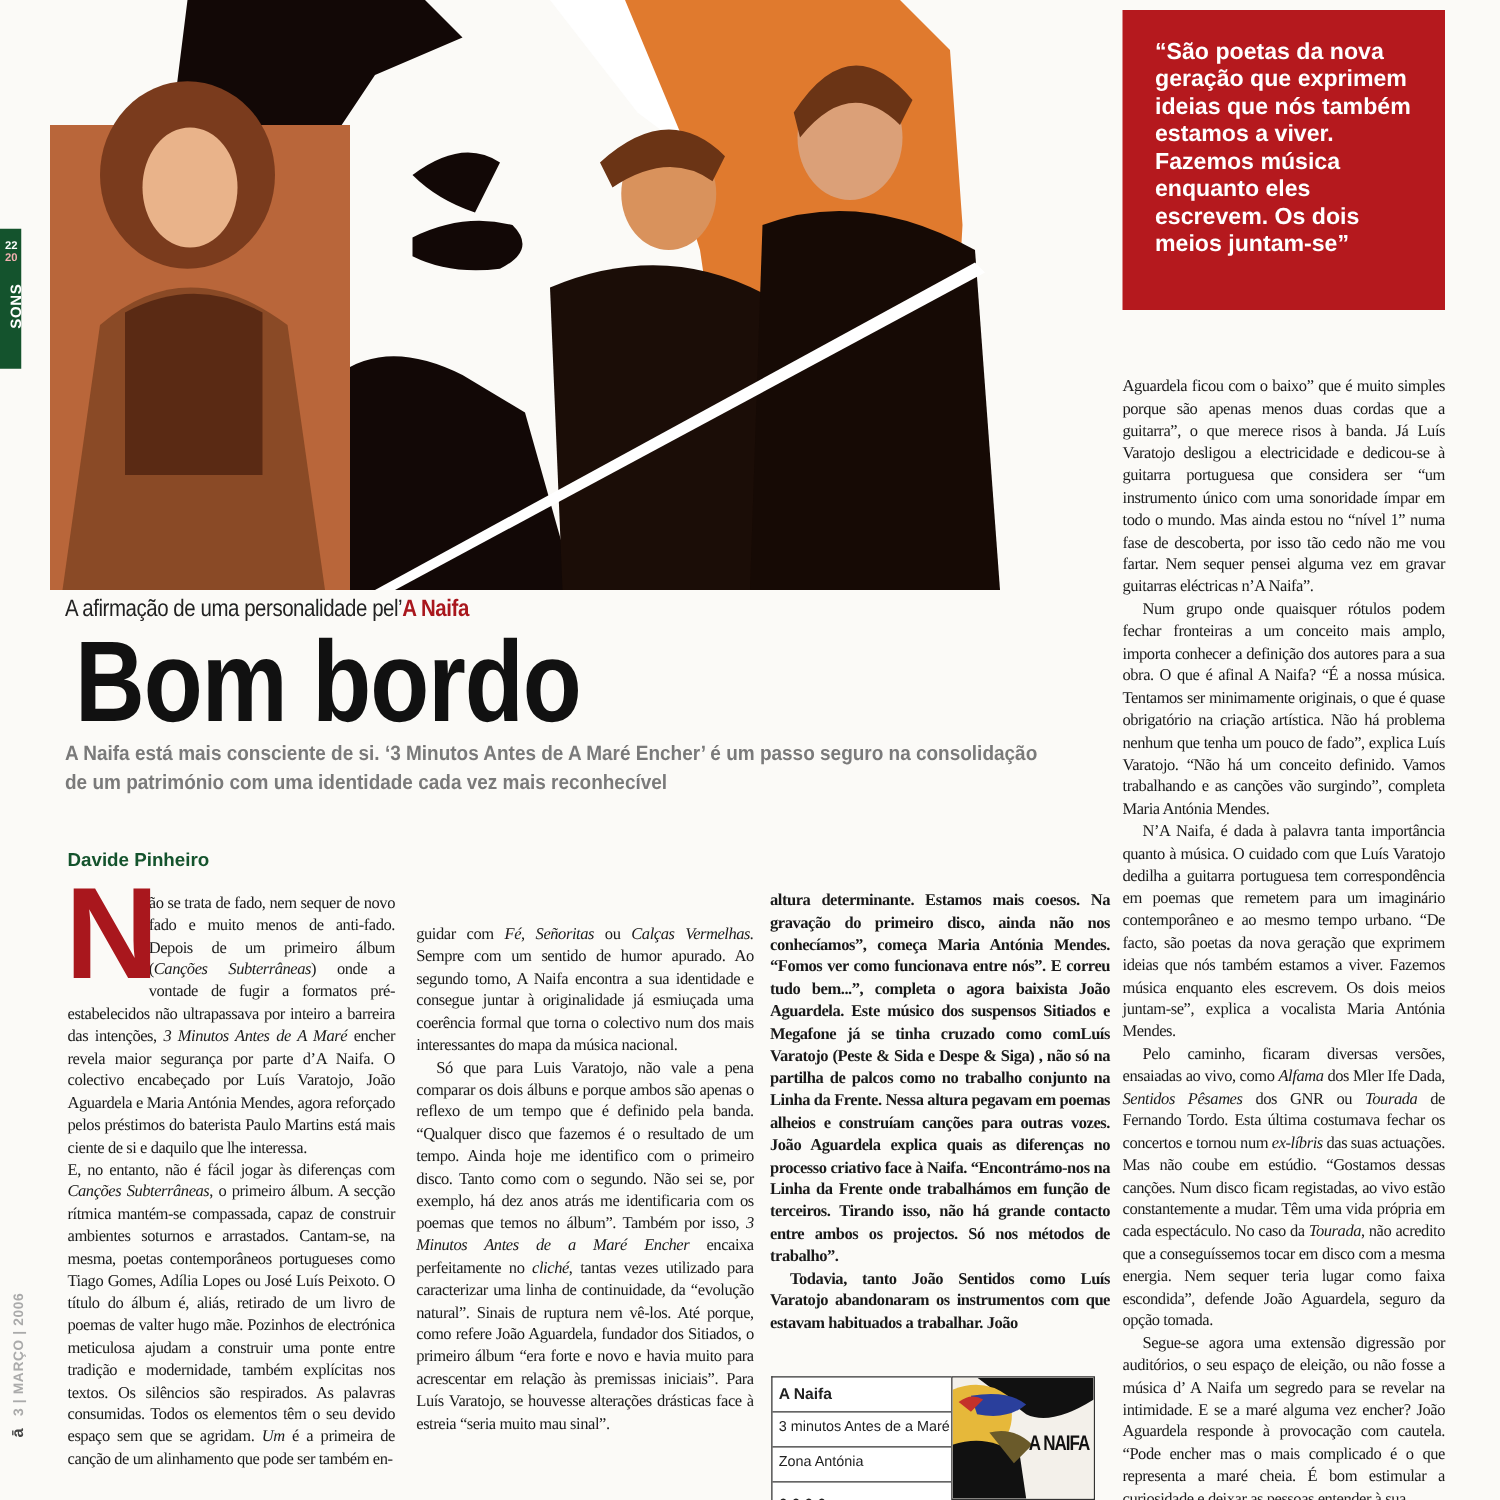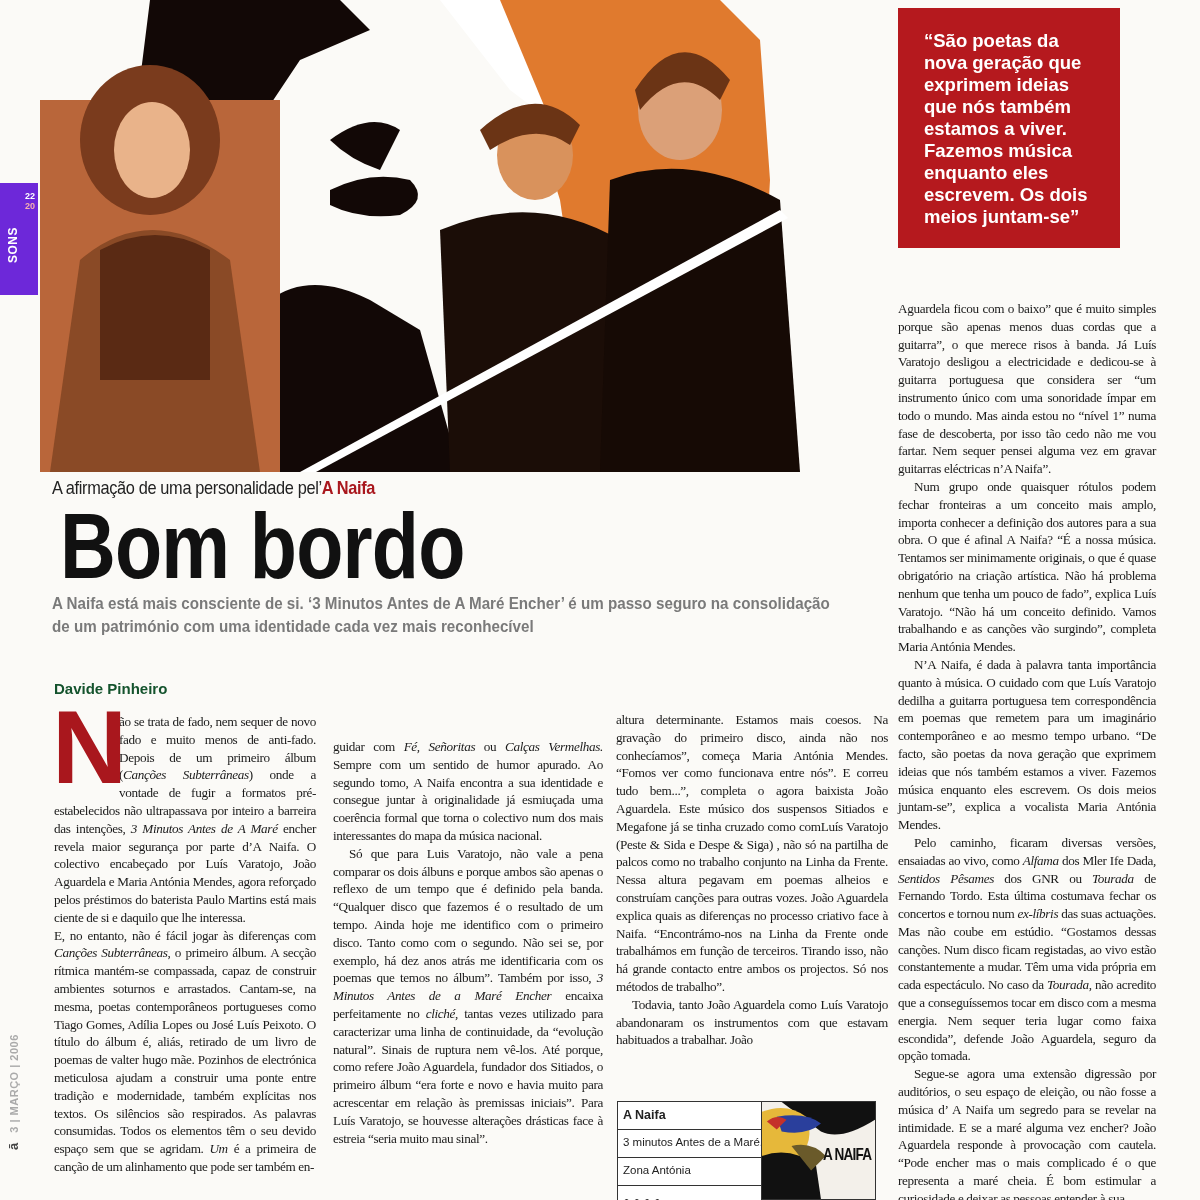--- a/index.html
+++ b/index.html
@@ -4,49 +4,49 @@
 <style>
   * { box-sizing: border-box; margin: 0; padding: 0; }
   html, body { width: 1200px; height: 1200px; overflow: hidden; background: #fbfaf7; }
   body { position: relative; font-family: "Liberation Serif", serif; color: #1a1a1a; }
 
   
   .photo { position: absolute; left: 40px; top: 0; width: 848px; height: 472px; overflow: hidden; background: #fff; }
   .photo svg { display: block; width: 100%; height: 100%; }
 
   
-  .side-tab { position: absolute; left: 0; top: 183px; width: 38px; height: 112px; background: #6d28d9; }
+  .side-tab { position: absolute; left: 0; top: 183px; width: 17px; height: 112px; background: #14532d; }
   .side-tab .pages { position: absolute; right: 3px; top: 8px; font: bold 9px "Liberation Sans", sans-serif; line-height: 10px; text-align: right; }
   .side-tab .p1 { color: #fff; display: block; }
   .side-tab .p2 { color: #f2b0b0; display: block; }
   .side-tab .section { position: absolute; left: 6px; top: 58px; transform: rotate(-90deg); transform-origin: left top; font: bold 12px "Liberation Sans", sans-serif; color: #fff; letter-spacing: 0.5px; white-space: nowrap; top: 80px; }
 
   .date-strip { position: absolute; left: 6px; top: 1150px; transform: rotate(-90deg); transform-origin: left top; font: bold 11px "Liberation Sans", sans-serif; color: #aaa; white-space: nowrap; letter-spacing: 0.5px; }
   .date-strip .mag { color: #444; font-size: 13px; margin-right: 6px; }
 
   
-  .pullquote { position: absolute; left: 898px; top: 8px; width: 222px; height: 240px; background: #b5191e; padding: 22px 18px 0 26px; }
+  .pullquote { position: absolute; left: 898px; top: 8px; width: 258px; height: 240px; background: #b5191e; padding: 22px 18px 0 26px; }
   .pullquote p { font: bold 18.5px/22px "Liberation Sans", sans-serif; color: #fff; }
 
   
   .kicker { position: absolute; left: 52px; top: 477px; font: 19px "Liberation Sans", sans-serif; color: #222; letter-spacing: -0.4px; transform: scaleX(0.86); transform-origin: left; white-space: nowrap; }
   .kicker .accent { color: #a9171d; font-weight: bold; }
   .headline { position: absolute; left: 60px; top: 496px; font: bold 92px/100px "Liberation Sans", sans-serif; color: #111; letter-spacing: -1px; transform: scaleX(0.84); transform-origin: left; white-space: nowrap; }
   .standfirst { position: absolute; left: 52px; top: 592px; width: 860px; font: bold 16.5px/23px "Liberation Sans", sans-serif; color: #7a7a7a; transform: scaleX(0.92); transform-origin: left; }
 
   .byline { position: absolute; left: 54px; top: 680px; font: bold 15px "Liberation Sans", sans-serif; color: #14532d; }
 
   
   .col { position: absolute; font-size: 13.2px; line-height: 17.8px; text-align: justify; letter-spacing: -0.35px; hyphens: manual; }
   .col p { margin: 0; }
   .col p.indent { text-indent: 16px; }
   .col i { font-style: italic; }
   .c1 { left: 54px; top: 713px; width: 262px; }
   .c2 { left: 333px; top: 711px; width: 270px; margin-top: 27px; }
-  .c3 { left: 616px; top: 711px; width: 272px; }
+  .c3 { left: 616px; top: 711px; width: 272px; font-weight: bold; }
   .c4 { left: 898px; top: 300px; width: 258px; }
 
   .dropcap { float: left; width: 57px; height: 80px; background: transparent; margin: 2px 8px 0 0; position: relative; }
   .dropcap span { position: absolute; left: -2px; top: -20px; font: bold 104px/1 "Liberation Sans", sans-serif; color: #a9171d; }
 
   
   .infobox { position: absolute; left: 617px; top: 1101px; width: 144px; border: 1px solid #333; border-right: none; background: #fff; font-family: "Liberation Sans", sans-serif; }
   .infobox .row { height: 28px; border-bottom: 1px solid #333; padding: 6px 5px 0; font-size: 11.5px; color: #222; white-space: nowrap; overflow: hidden; }
   .infobox .row.title { font-weight: bold; font-size: 12.5px; }
   .infobox .row.rating { border-bottom: none; font-size: 12px; letter-spacing: 3px; padding-top: 8px; }
@@ -120,21 +120,21 @@
   <p><span>E, no entanto, não é fácil jogar às diferenças com </span><i>Canções Subterrâneas</i><span>, o primeiro álbum. A secção rítmica mantém-se compassada, capaz de construir ambientes soturnos e arrastados. Cantam-se, na mesma, poetas contemporâneos portugueses como Tiago Gomes, Adília Lopes ou José Luís Peixoto. O título do álbum é, aliás, retirado de um livro de poemas de valter hugo mãe. Pozinhos de electrónica meticulosa ajudam a construir uma ponte entre tradição e modernidade, também explícitas nos textos. Os silêncios são respirados. As palavras consumidas. Todos os elementos têm o seu devido espaço sem que se agridam. </span><i>Um</i><span> é a primeira de canção de um alinhamento que pode ser também en-</span></p>
 </div>
 
 <div class="col c2">
   <p><span>guidar com </span><i>Fé, Señoritas</i><span> ou </span><i>Calças Vermelhas.</i><span> Sempre com um sentido de humor apurado. Ao segundo tomo, A Naifa encontra a sua identidade e consegue juntar à originalidade já esmiuçada uma coerência formal que torna o colectivo num dos mais interessantes do mapa da música nacional.</span></p>
   <p class="indent"><span>Só que para Luis Varatojo, não vale a pena comparar os dois álbuns e porque ambos são apenas o reflexo de um tempo que é definido pela banda. “Qualquer disco que fazemos é o resultado de um tempo. Ainda hoje me identifico com o primeiro disco. Tanto como com o segundo. Não sei se, por exemplo, há dez anos atrás me identificaria com os poemas que temos no álbum”. Também por isso, </span><i>3 Minutos Antes de a Maré Encher</i><span> encaixa perfeitamente no </span><i>cliché</i><span>, tantas vezes utilizado para caracterizar uma linha de continuidade, da “evolução natural”. Sinais de ruptura nem vê-los. Até porque, como refere João Aguardela, fundador dos Sitiados, o primeiro álbum “era forte e novo e havia muito para acrescentar em relação às premissas iniciais”.  Para Luís Varatojo, se houvesse alterações drásticas face à estreia “seria muito mau sinal”.</span></p>
 </div>
 
 <div class="col c3">
   <p>altura determinante. Estamos mais coesos. Na gravação do primeiro disco, ainda não nos conhecíamos”, começa Maria Antónia Mendes. “Fomos ver como funcionava entre nós”. E correu tudo bem...”, completa o agora baixista João Aguardela. Este músico dos suspensos Sitiados e Megafone já se tinha cruzado como comLuís Varatojo (Peste &amp; Sida e Despe &amp; Siga) , não só na partilha de palcos como no trabalho conjunto na Linha da Frente.  Nessa altura pegavam em poemas alheios e construíam canções para outras vozes. João Aguardela explica quais as diferenças no processo criativo face à Naifa. “Encontrámo-nos na Linha da Frente onde trabalhámos em função de terceiros. Tirando isso, não há grande contacto entre ambos os projectos. Só nos métodos de trabalho”.</p>
-  <p class="indent">Todavia, tanto João Aguardela como Luís Varatojo abandonaram os instrumentos com que  estavam habituados a trabalhar. João</p>
+  <p class="indent">Todavia, tanto João Sentidos como Luís Varatojo abandonaram os instrumentos com que  estavam habituados a trabalhar. João</p>
 </div>
 
 <div class="col c4">
   <p>Aguardela  ficou com o baixo” que é muito simples porque são apenas menos duas cordas que a guitarra”, o que merece risos à banda. Já Luís Varatojo desligou a electricidade e dedicou-se à guitarra portuguesa que considera ser “um instrumento único com uma sonoridade ímpar em todo o mundo. Mas ainda estou no “nível 1” numa fase de descoberta, por isso tão cedo não me vou fartar. Nem sequer pensei  alguma vez em gravar guitarras eléctricas n’A Naifa”.</p>
   <p class="indent">Num grupo onde quaisquer rótulos podem fechar fronteiras a um conceito mais amplo, importa conhecer a definição dos autores para a sua obra. O que é afinal A Naifa? “É a nossa música. Tentamos ser minimamente originais, o que é quase obrigatório na criação artística. Não há problema nenhum que tenha um pouco de fado”, explica Luís Varatojo. “Não há um conceito definido. Vamos trabalhando e as canções vão surgindo”, completa Maria Antónia Mendes.</p>
   <p class="indent">N’A Naifa, é dada à palavra tanta importância quanto à música. O cuidado com que Luís Varatojo dedilha a guitarra portuguesa tem correspondência em poemas que remetem para um imaginário contemporâneo e ao mesmo tempo urbano. “De facto, são poetas da nova geração que exprimem ideias que nós também estamos a viver. Fazemos música enquanto eles escrevem. Os dois meios juntam-se”, explica a vocalista Maria Antónia Mendes.</p>
   <p class="indent"><span>Pelo caminho, ficaram diversas versões, ensaiadas ao vivo, como </span><i>Alfama</i><span> dos Mler Ife Dada, </span><i>Sentidos Pêsames</i><span> dos GNR ou </span><i>Tourada</i><span> de Fernando Tordo. Esta última costumava fechar os concertos e tornou num </span><i>ex-líbris</i><span> das suas actuações. Mas não coube em estúdio. “Gostamos dessas canções. Num disco ficam registadas, ao vivo estão constantemente a mudar. Têm uma vida própria em cada espectáculo. No caso da </span><i>Tourada</i><span>, não acredito que a conseguíssemos tocar em disco com a mesma energia. Nem sequer teria lugar como faixa escondida”, defende João Aguardela, seguro da opção tomada.</span></p>
   <p class="indent">Segue-se agora uma extensão digressão por auditórios, o seu espaço de eleição, ou não fosse a música d’ A Naifa um segredo para se revelar na intimidade.  E se a maré alguma vez encher? João Aguardela responde à provocação com cautela. “Pode encher mas o mais complicado é o que representa a maré cheia. É bom estimular a curiosidade e deixar as pessoas entender à sua</p>
 </div>
 

